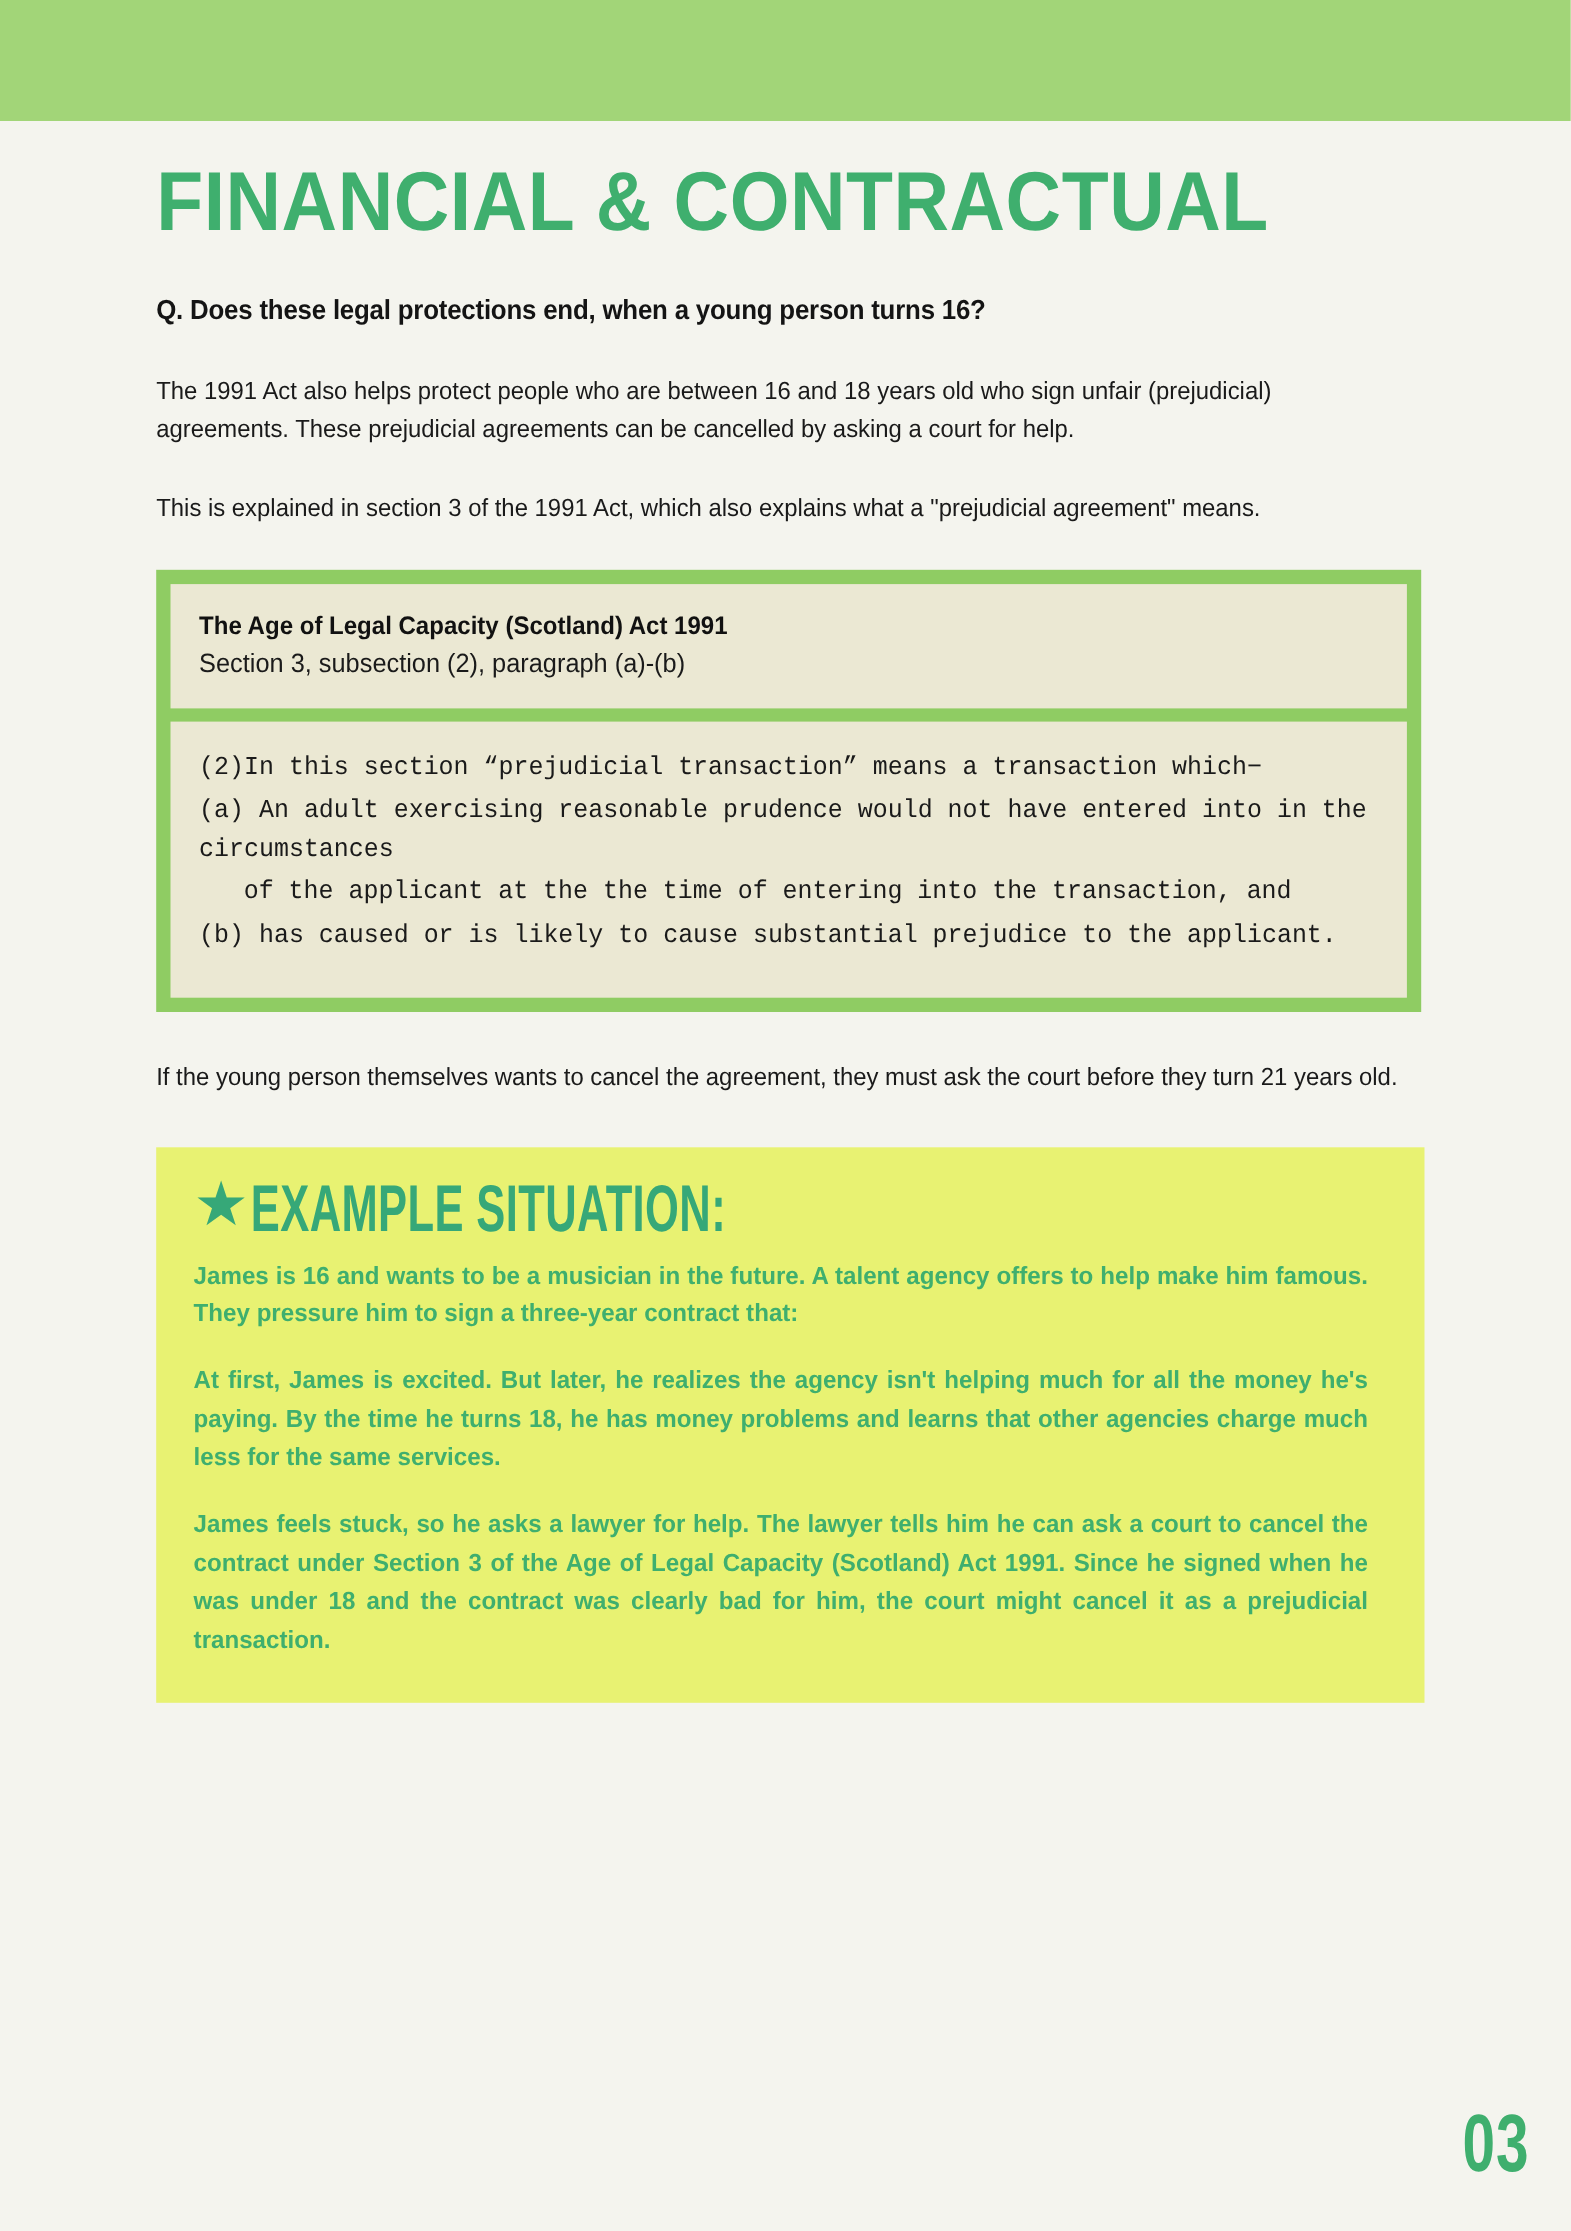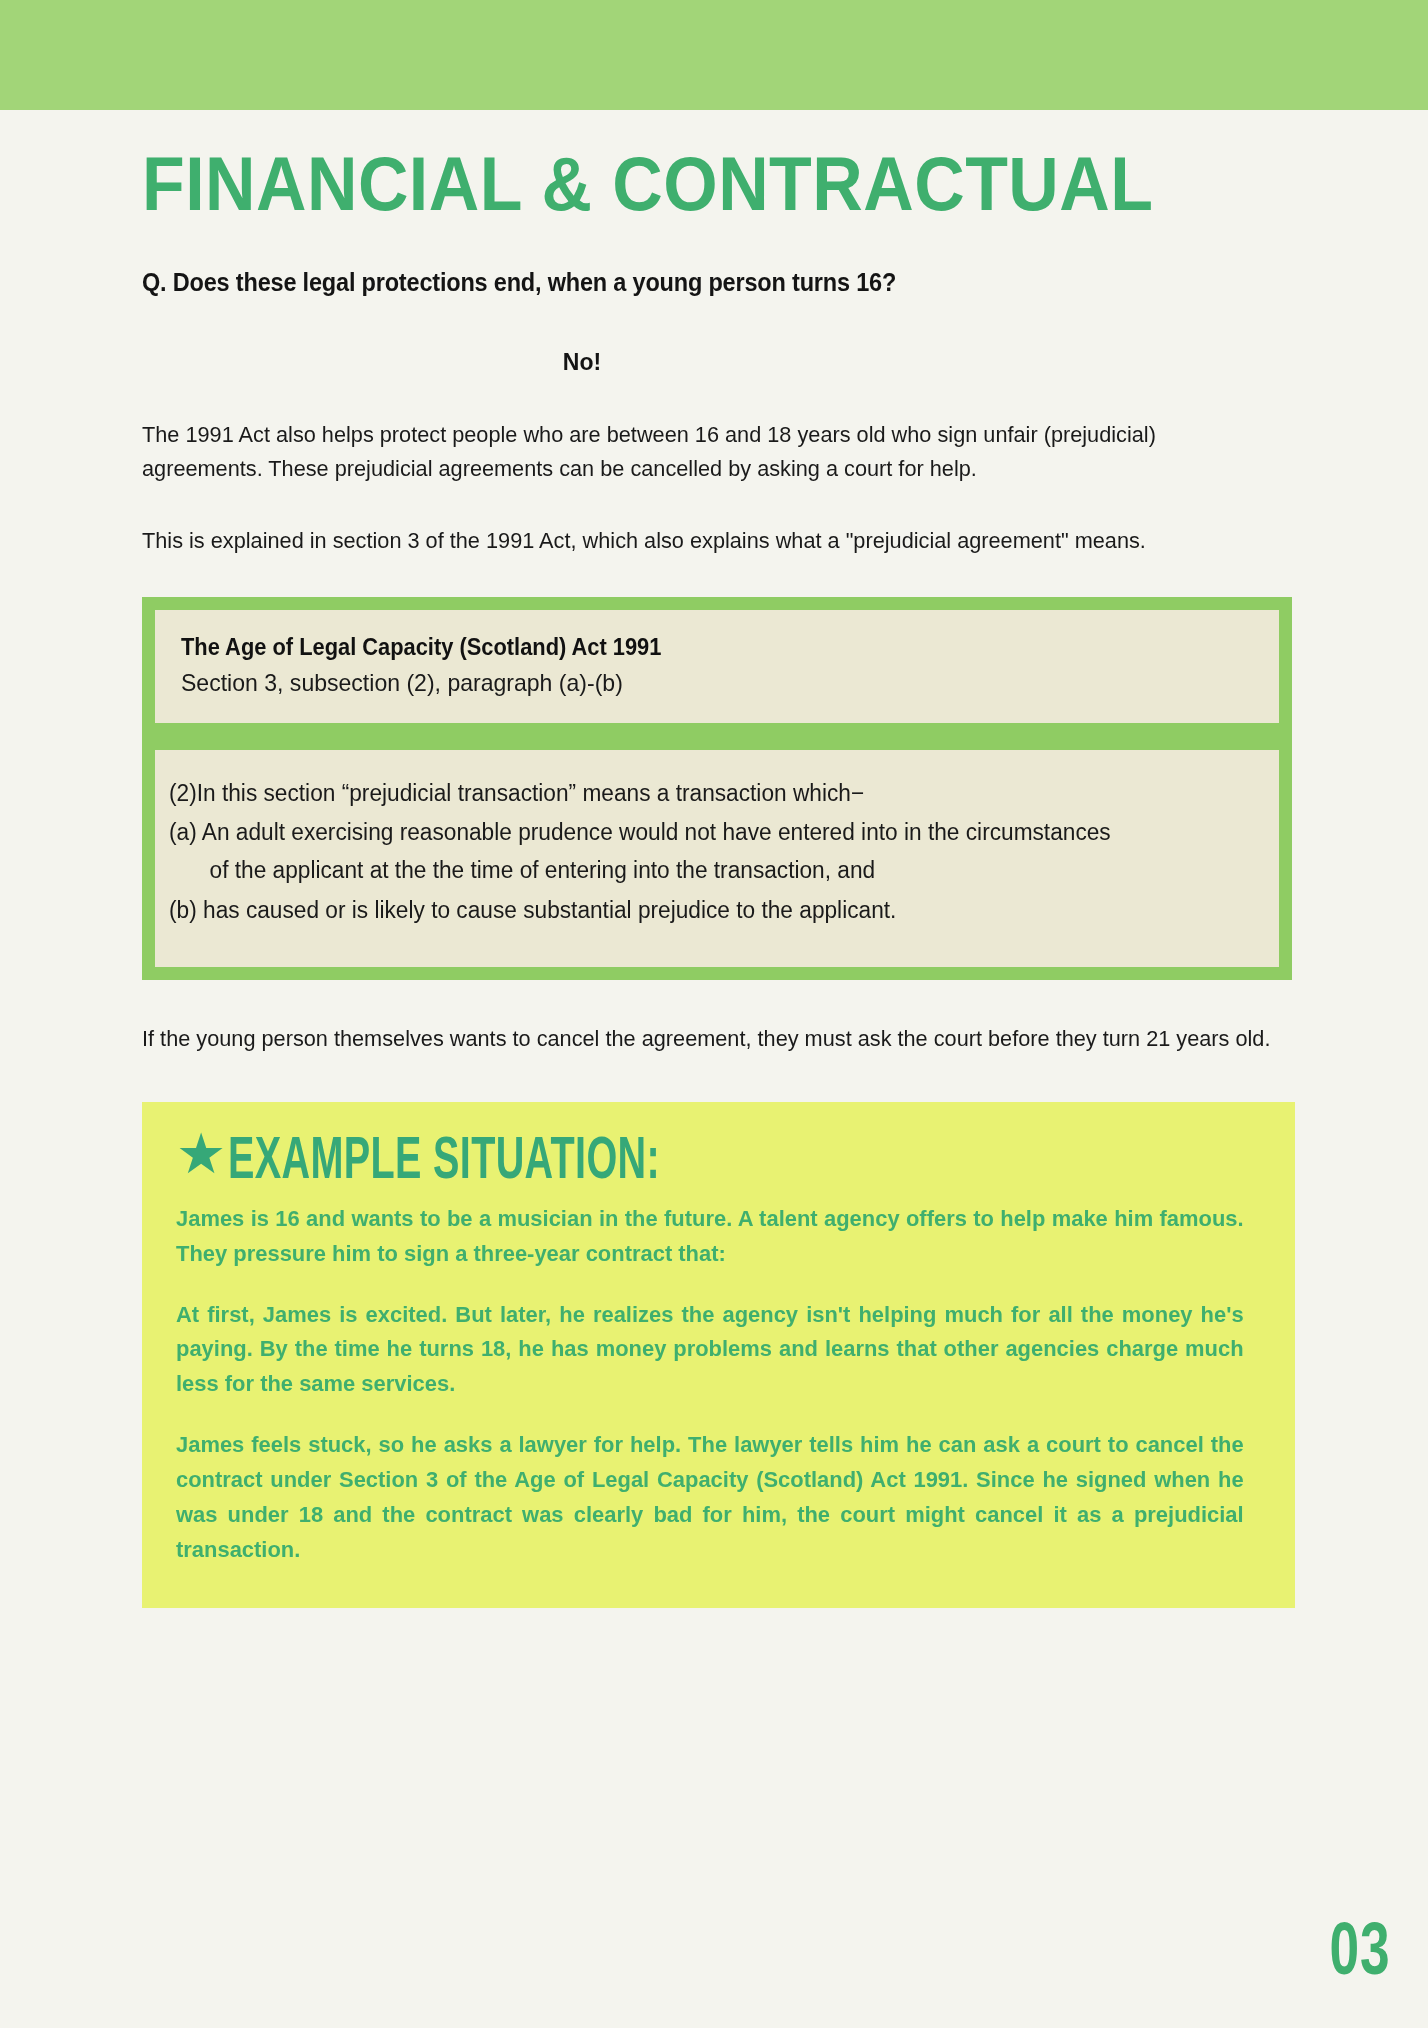--- a/index.html
+++ b/index.html
@@ -95,22 +95,23 @@
     box-sizing: border-box;
   }
   .legis-panel {
     background: #EBE8D3;
     box-sizing: border-box;
   }
   .legis-panel.head {
     padding: 24px 26px 26px 26px;
   }
   .legis-panel.quote {
-    margin-top: 27px;
-    padding: 26px 26px 34px 14px;
+    margin-top: 12px;
+    padding: 26px 26px 34px 26px;
+    font-family: Liberation Mono, monospace;
   }
   .legis-kicker {
     color: #3FAF6E;
     font-weight: bold;
     font-size: 31px;
     letter-spacing: 6.5px;
     font-family: "Liberation Sans Narrow", "Liberation Sans", sans-serif;
     margin: 0 0 14px 0;
   }
   .legis-act {
@@ -235,21 +236,20 @@
 
 <div class="top-bar"></div>
 
 <div class="page">
   <div class="inner">
 
     <h1 class="main-title">FINANCIAL &amp; CONTRACTUAL</h1>
 
     <div class="question">Q. Does these legal protections end, when a young person turns 16?</div>
 
-    <div class="answer">No!</div>
 
     <p class="body-p">The 1991 Act also helps protect people who are between 16 and 18 years old who sign unfair (prejudicial) agreements. These prejudicial agreements can be cancelled by asking a court for help.</p>
 
     <p class="body-p tight">This is explained in section 3 of the 1991 Act, which also explains what a "prejudicial agreement" means.</p>
 
     <div class="legis-box">
       <div class="legis-panel head">
         <div class="legis-act">The Age of Legal Capacity (Scotland) Act 1991</div>
         <div class="legis-section">Section 3, subsection (2), paragraph (a)-(b)</div>
       </div>

